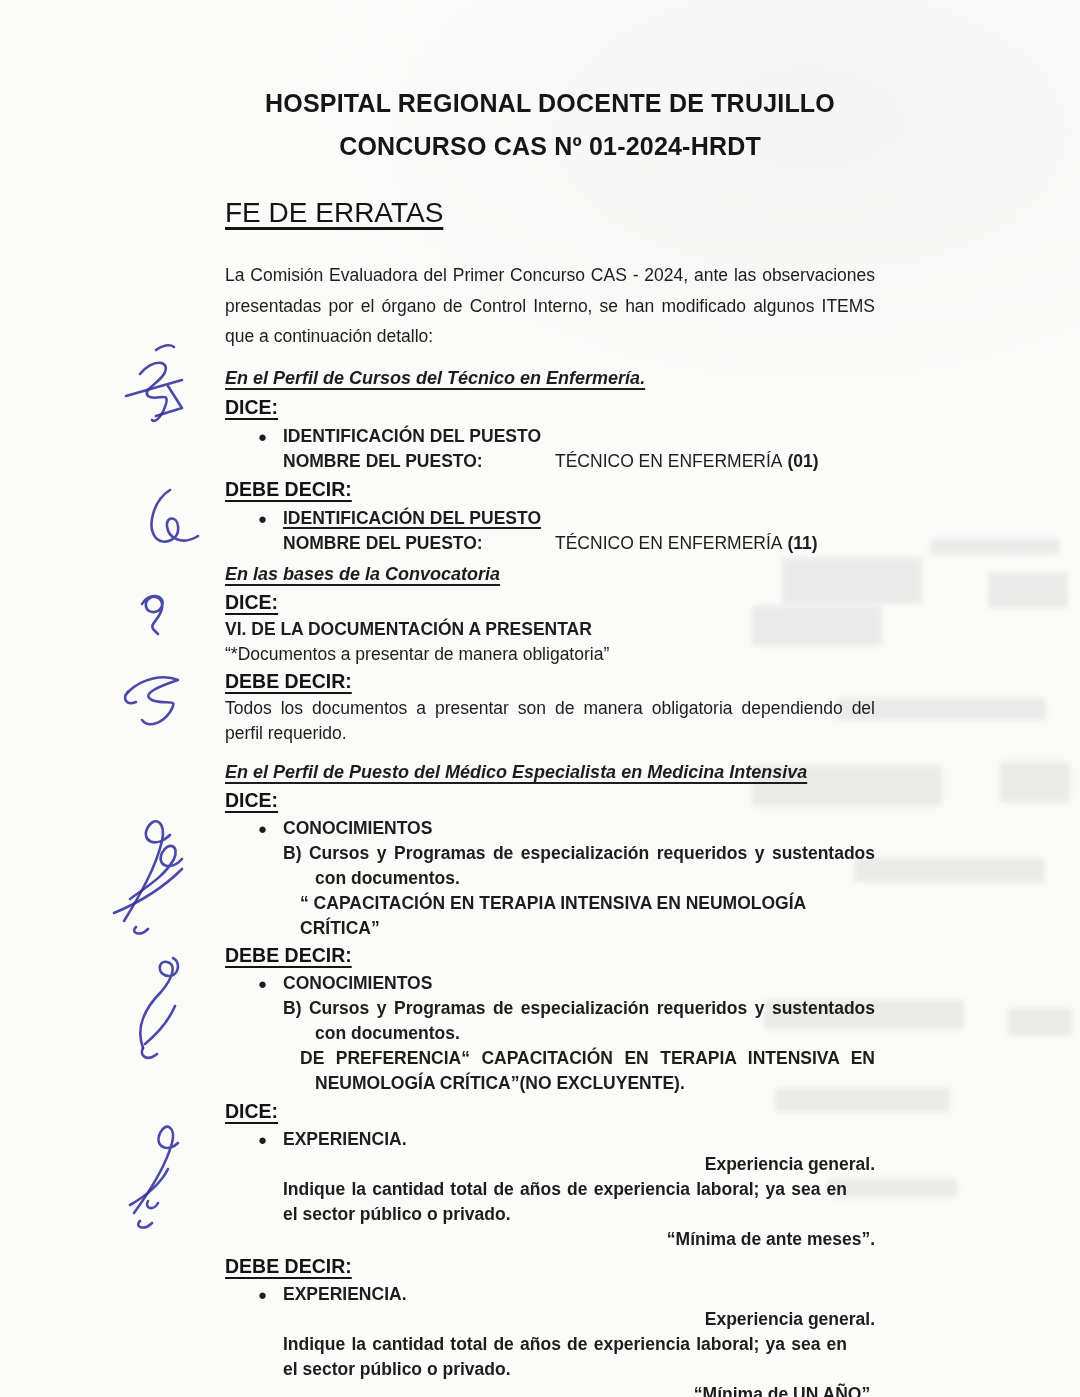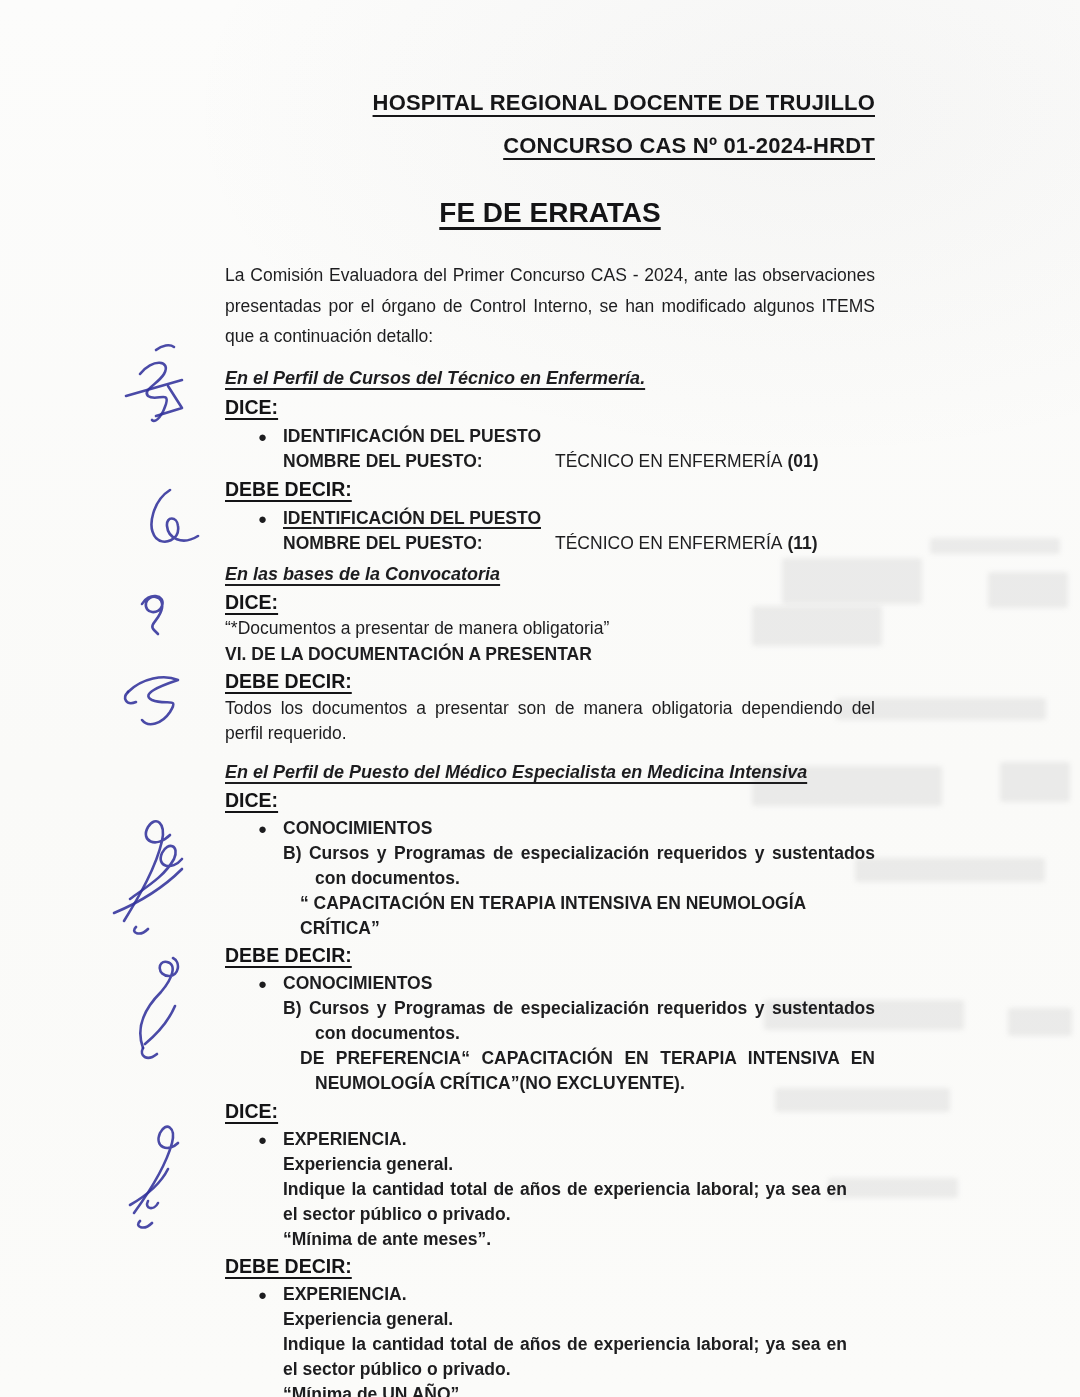--- a/index.html
+++ b/index.html
@@ -15,46 +15,46 @@
       radial-gradient(ellipse 900px 500px at 75% 8%, rgba(120,120,125,0.05), transparent 70%),
       linear-gradient(180deg,#fcfcfb 0%,#fafaf8 55%,#fbfbf9 100%);
     color:#1d1d1f;
     overflow:hidden;
   }
   .content{
     position:absolute;left:225px;top:88px;width:650px;
   }
   
   .title{
-    text-align:right;font-weight:bold;font-size:22px;line-height:30px;
-    text-decoration:underline;text-underline-offset:5px;text-decoration-thickness:2px;
+    text-align:center;font-weight:bold;font-size:25px;line-height:30px;
+    text-underline-offset:5px;text-decoration-thickness:2px;
     letter-spacing:.2px;color:#161618;
   }
   .main-heading{
-    text-align:center;font-weight:bold;font-size:28px;line-height:32px;
+    text-align:left;font-weight:normal;font-size:28px;line-height:32px;
     text-decoration:underline;text-underline-offset:5px;text-decoration-thickness:2.5px;
     color:#141416;
   }
   .para{font-size:17.5px;line-height:30.5px;text-align:justify;}
   .line{font-size:17.5px;line-height:25px;}
   .b{font-weight:bold;}
   .sec-head{
     font-size:18px;line-height:24px;font-weight:bold;font-style:italic;
     text-decoration:underline;text-underline-offset:4px;text-decoration-thickness:1.8px;
   }
   .dice{
     font-size:19.5px;line-height:27px;font-weight:bold;
     text-decoration:underline;text-underline-offset:4px;text-decoration-thickness:2.2px;
     color:#141416;
   }
   .bullet-row{display:flex;padding-left:33px;}
   .bullet{width:25px;font-size:15px;line-height:25px;}
   .kv{display:flex;padding-left:58px;}
   .kv .k{width:272px;font-weight:bold;flex:none;}
-  .sub{padding-left:58px;}
+  .sub{padding-left:58px;text-align:right;}
   .subq{padding-left:75px;}
   .hang-b{padding-left:90px;text-indent:-32px;text-align:justify;}
   .hang-q{padding-left:90px;text-indent:-15px;text-align:justify;}
   .u{text-decoration:underline;text-underline-offset:3px;text-decoration-thickness:1.8px;}
   
   .sig{position:absolute;pointer-events:none;}
   .sig path{fill:none;stroke:#31319b;stroke-width:2.6;stroke-linecap:round;stroke-linejoin:round;opacity:.88;}
   
   .ghost{
     position:absolute;background:rgba(125,125,132,.12);
@@ -136,22 +136,22 @@
       <span class="bullet">●</span>
       <span class="line b u">IDENTIFICACIÓN DEL PUESTO</span>
     </div>
     <div class="kv">
       <span class="line b k">NOMBRE DEL PUESTO:</span>
       <span class="line"><span>TÉCNICO EN ENFERMERÍA</span>&nbsp;<span class="b">(11)</span></span>
     </div>
 
     <div class="sec-head" style="margin-top:6px;">En las bases de la Convocatoria</div>
     <div class="dice" style="margin-top:3px;">DICE:</div>
+    <div class="line b" style="margin-top:1px;">VI. DE LA DOCUMENTACIÓN A PRESENTAR</div>
     <div class="line">“*Documentos a presentar de manera obligatoria”</div>
-    <div class="line b" style="margin-top:1px;">VI. DE LA DOCUMENTACIÓN A PRESENTAR</div>
     <div class="dice" style="margin-top:1px;">DEBE DECIR:</div>
     <div class="line" style="text-align:justify;margin-top:1px;">Todos los documentos a presentar son de manera obligatoria dependiendo del perfil requerido.</div>
 
     <div class="sec-head" style="margin-top:14px;">En el Perfil de Puesto del Médico Especialista en Medicina Intensiva</div>
     <div class="dice" style="margin-top:3px;">DICE:</div>
     <div class="bullet-row" style="margin-top:2px;">
       <span class="bullet">●</span>
       <span class="line b">CONOCIMIENTOS</span>
     </div>
     <div class="line b hang-b">B) Cursos y Programas de especialización requeridos y sustentados con documentos.</div>

